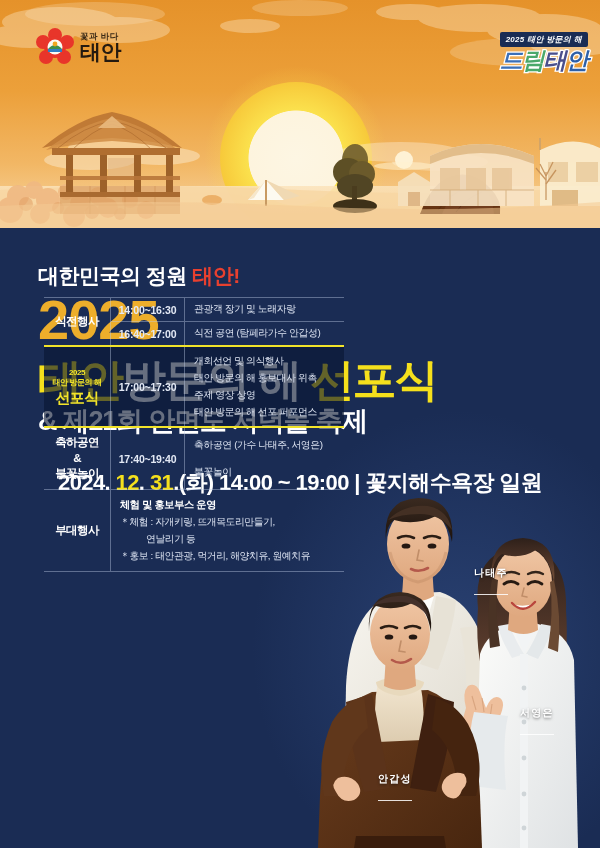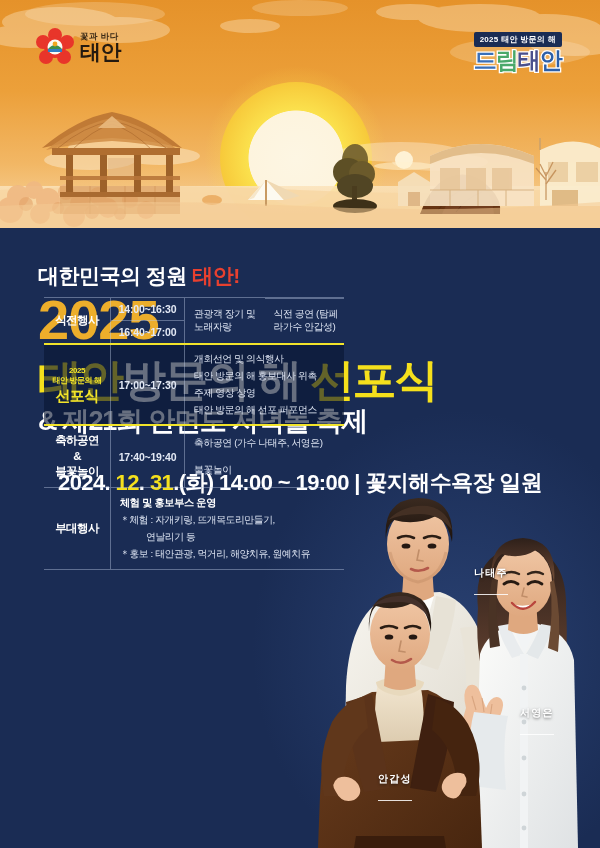--- a/index.html
+++ b/index.html
@@ -51,23 +51,24 @@
     letter-spacing: .5px; margin-bottom: 1px;
     white-space: nowrap;
   }
   .logo-ltext .main {
     font-size: 21px; font-weight: 900; color: #241a10;
     letter-spacing: -.5px; line-height: 1;
   }
 
   .logo-right {
     position: absolute;
-    right: 38px; top: 28px;
+    right: 12px; top: 28px;
     text-align: center;
     z-index: 40;
+    font-style: italic;
   }
   .logo-right .rsub {
     display: inline-block;
     background: #1a2c54;
     color: #ffffff;
     font-size: 8px; font-weight: 700;
     padding: 2px 6px 2px 6px;
     letter-spacing: .3px;
     border-radius: 2px;
     white-space: nowrap;
@@ -220,21 +221,21 @@
     display: flex; flex-direction: column; justify-content: center;
     border-left: 1px solid rgba(190,205,230,.42);
     padding: 6px 4px 6px 9px;
     font-size: 9.8px; font-weight: 500;
     color: #dde4f2; letter-spacing: -.35px;
     line-height: 1.72;
   }
   .c-desc-stack {
     flex: 1;
     border-left: 1px solid rgba(190,205,230,.42);
-    display: flex; flex-direction: row;
+    display: flex; flex-direction: column;
   }
   .c-desc-stack .dcell {
     flex: 1;
     display: flex; align-items: center;
     padding: 5px 4px 5px 9px;
     font-size: 9.8px; font-weight: 500;
     color: #dde4f2; letter-spacing: -.35px;
   }
   .c-desc-stack .dcell + .dcell { border-top: 1px solid rgba(190,205,230,.42); }
 

